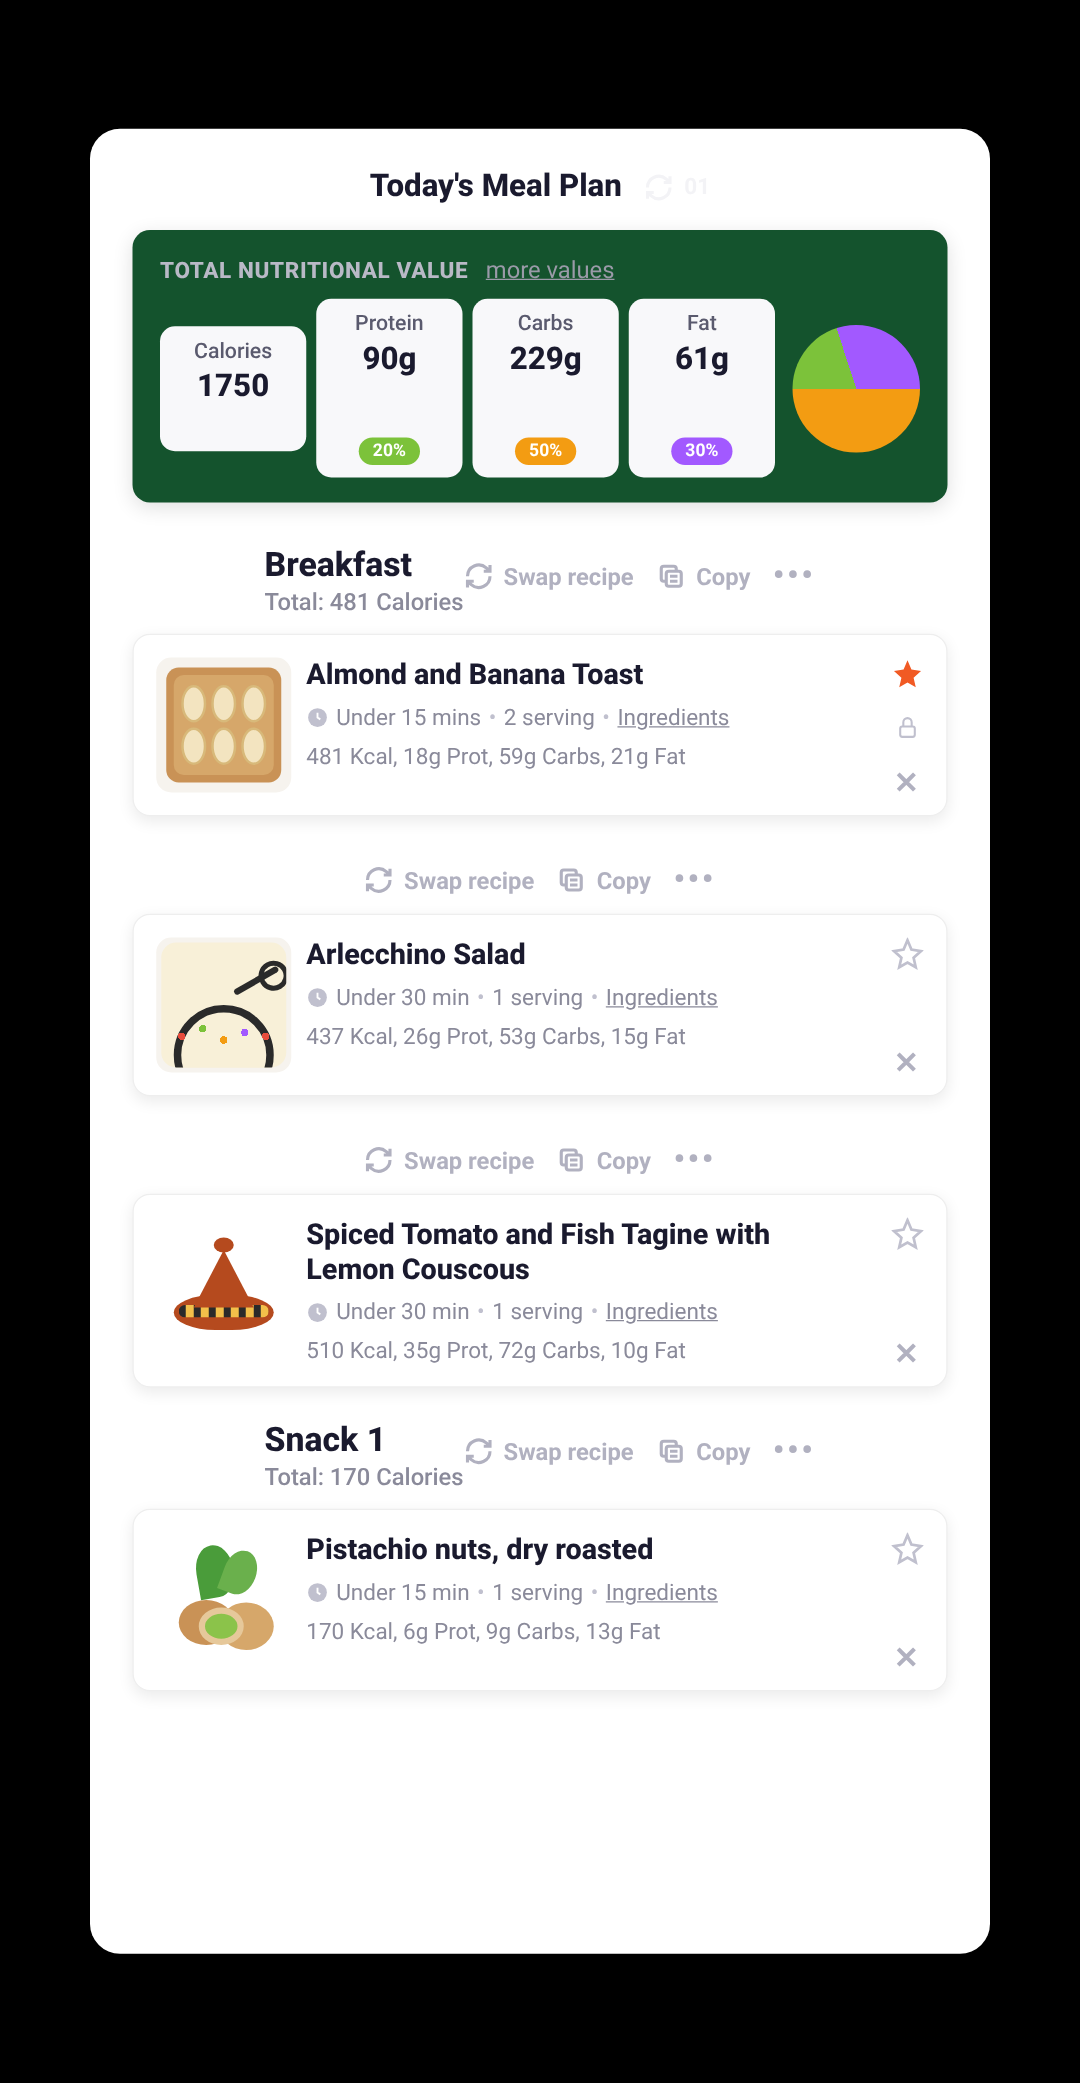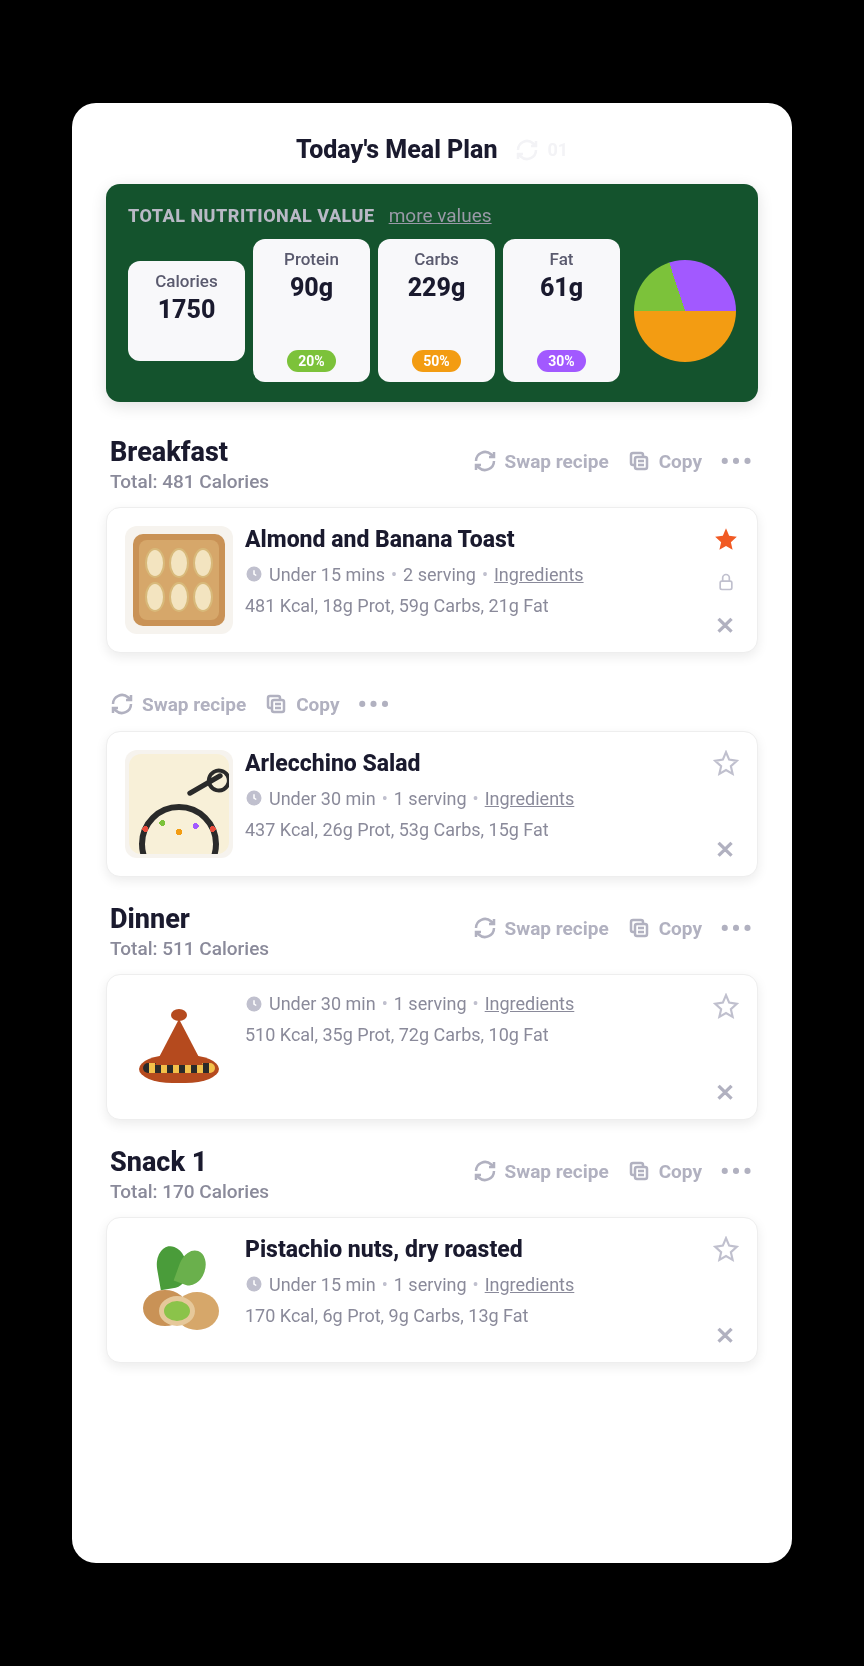--- a/index.html
+++ b/index.html
@@ -116,21 +116,21 @@
       #f39c12 180deg 360deg
     );
     transform: rotate(-90deg);
     flex-shrink: 0;
     margin-left: 6px;
   }
   .meal-section { margin-bottom: 26px; }
   .meal-header {
     display: flex;
     align-items: flex-start;
-    justify-content: space-between;
+    justify-content: center;
     padding: 0 4px;
   }
   .meal-title-block { }
   .meal-title {
     font-size: 27px;
     font-weight: 800;
     color: #1a1a2e;
   }
   .meal-total {
     font-size: 19px;
@@ -398,24 +398,20 @@
             <path d="M12 2l2.9 6.9L22 10l-5.5 5 1.6 7L12 18.5 5.9 22l1.6-7L2 10l7.1-1.1z"></path>
           </svg>
         <div style="flex:1"></div>
         <div class="close">✕</div>
       </div>
     </div>
   </div>
 
   <div class="meal-section">
     <div class="meal-header">
-      <div class="meal-title-block">
-        <div class="meal-title">Dinner</div>
-        <div class="meal-total">Total: 511 Calories</div>
-      </div>
       <div class="meal-actions">
         <div class="action-btn">
           <svg class="icon" viewBox="0 0 24 24" fill="none" stroke="currentColor" stroke-width="2.5">
               <path d="M3 12a9 9 0 0 1 15-6.7L21 8M21 3v5h-5M21 12a9 9 0 0 1-15 6.7L3 16M3 21v-5h5"></path>
             </svg>
           <span>Swap recipe</span>
         </div>
         <div class="action-btn">
           <svg class="icon" viewBox="0 0 24 24" fill="none" stroke="currentColor" stroke-width="2.5">
               <rect x="8" y="8" width="12" height="12" rx="2"></rect>
@@ -429,20 +425,21 @@
     <div class="recipe-card">
       <div class="recipe-img" style="background:#fff">
         <div class="tagine-ill">
             <div class="tagine-base"></div>
             <div class="tagine-band"></div>
             <div class="tagine-lid"></div>
             <div class="tagine-knob"></div>
           </div>
       </div>
       <div class="recipe-body">
+        <div class="recipe-title">Spiced Tomato and Fish Tagine with Lemon Couscous</div>
         <div class="recipe-meta">
           <svg class="icon" style="width:18px;height:18px" viewBox="0 0 24 24" fill="currentColor">
               <circle cx="12" cy="12" r="10" fill="#c0c0ce"></circle>
               <path d="M12 7v5l3 2" stroke="#fff" stroke-width="2" fill="none"></path>
             </svg>
           <span>Under 30 min</span>
           <span class="sep">•</span>
           <span>1 serving</span>
           <span class="sep">•</span>
           <span class="ingredients-link">Ingredients</span>

